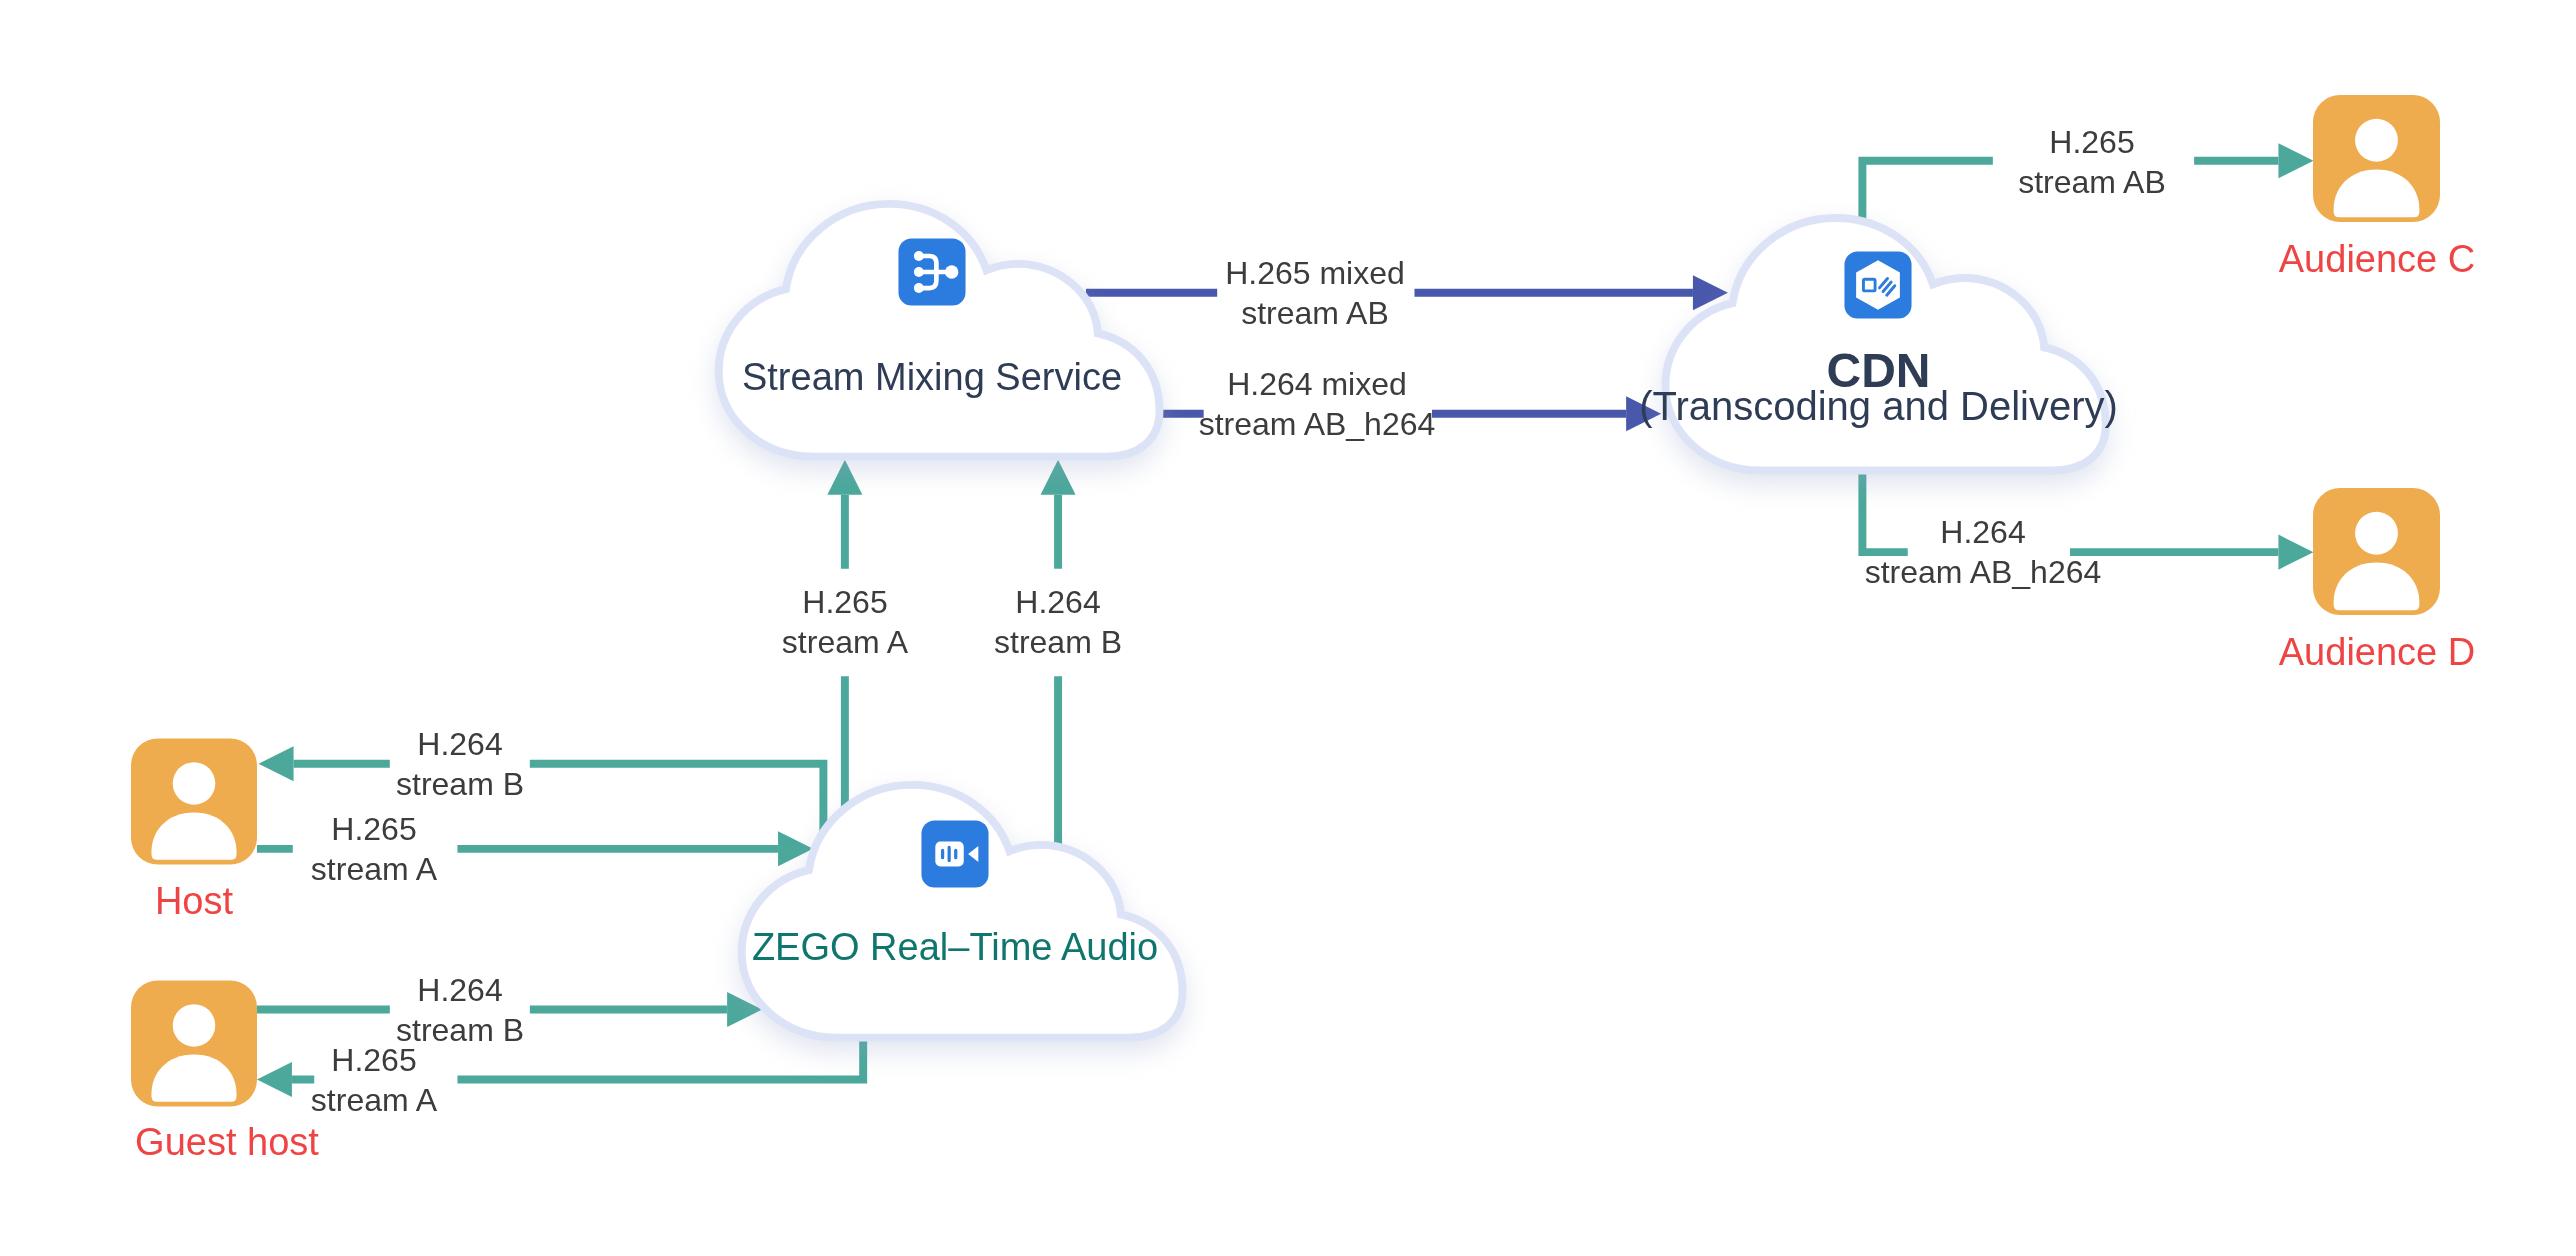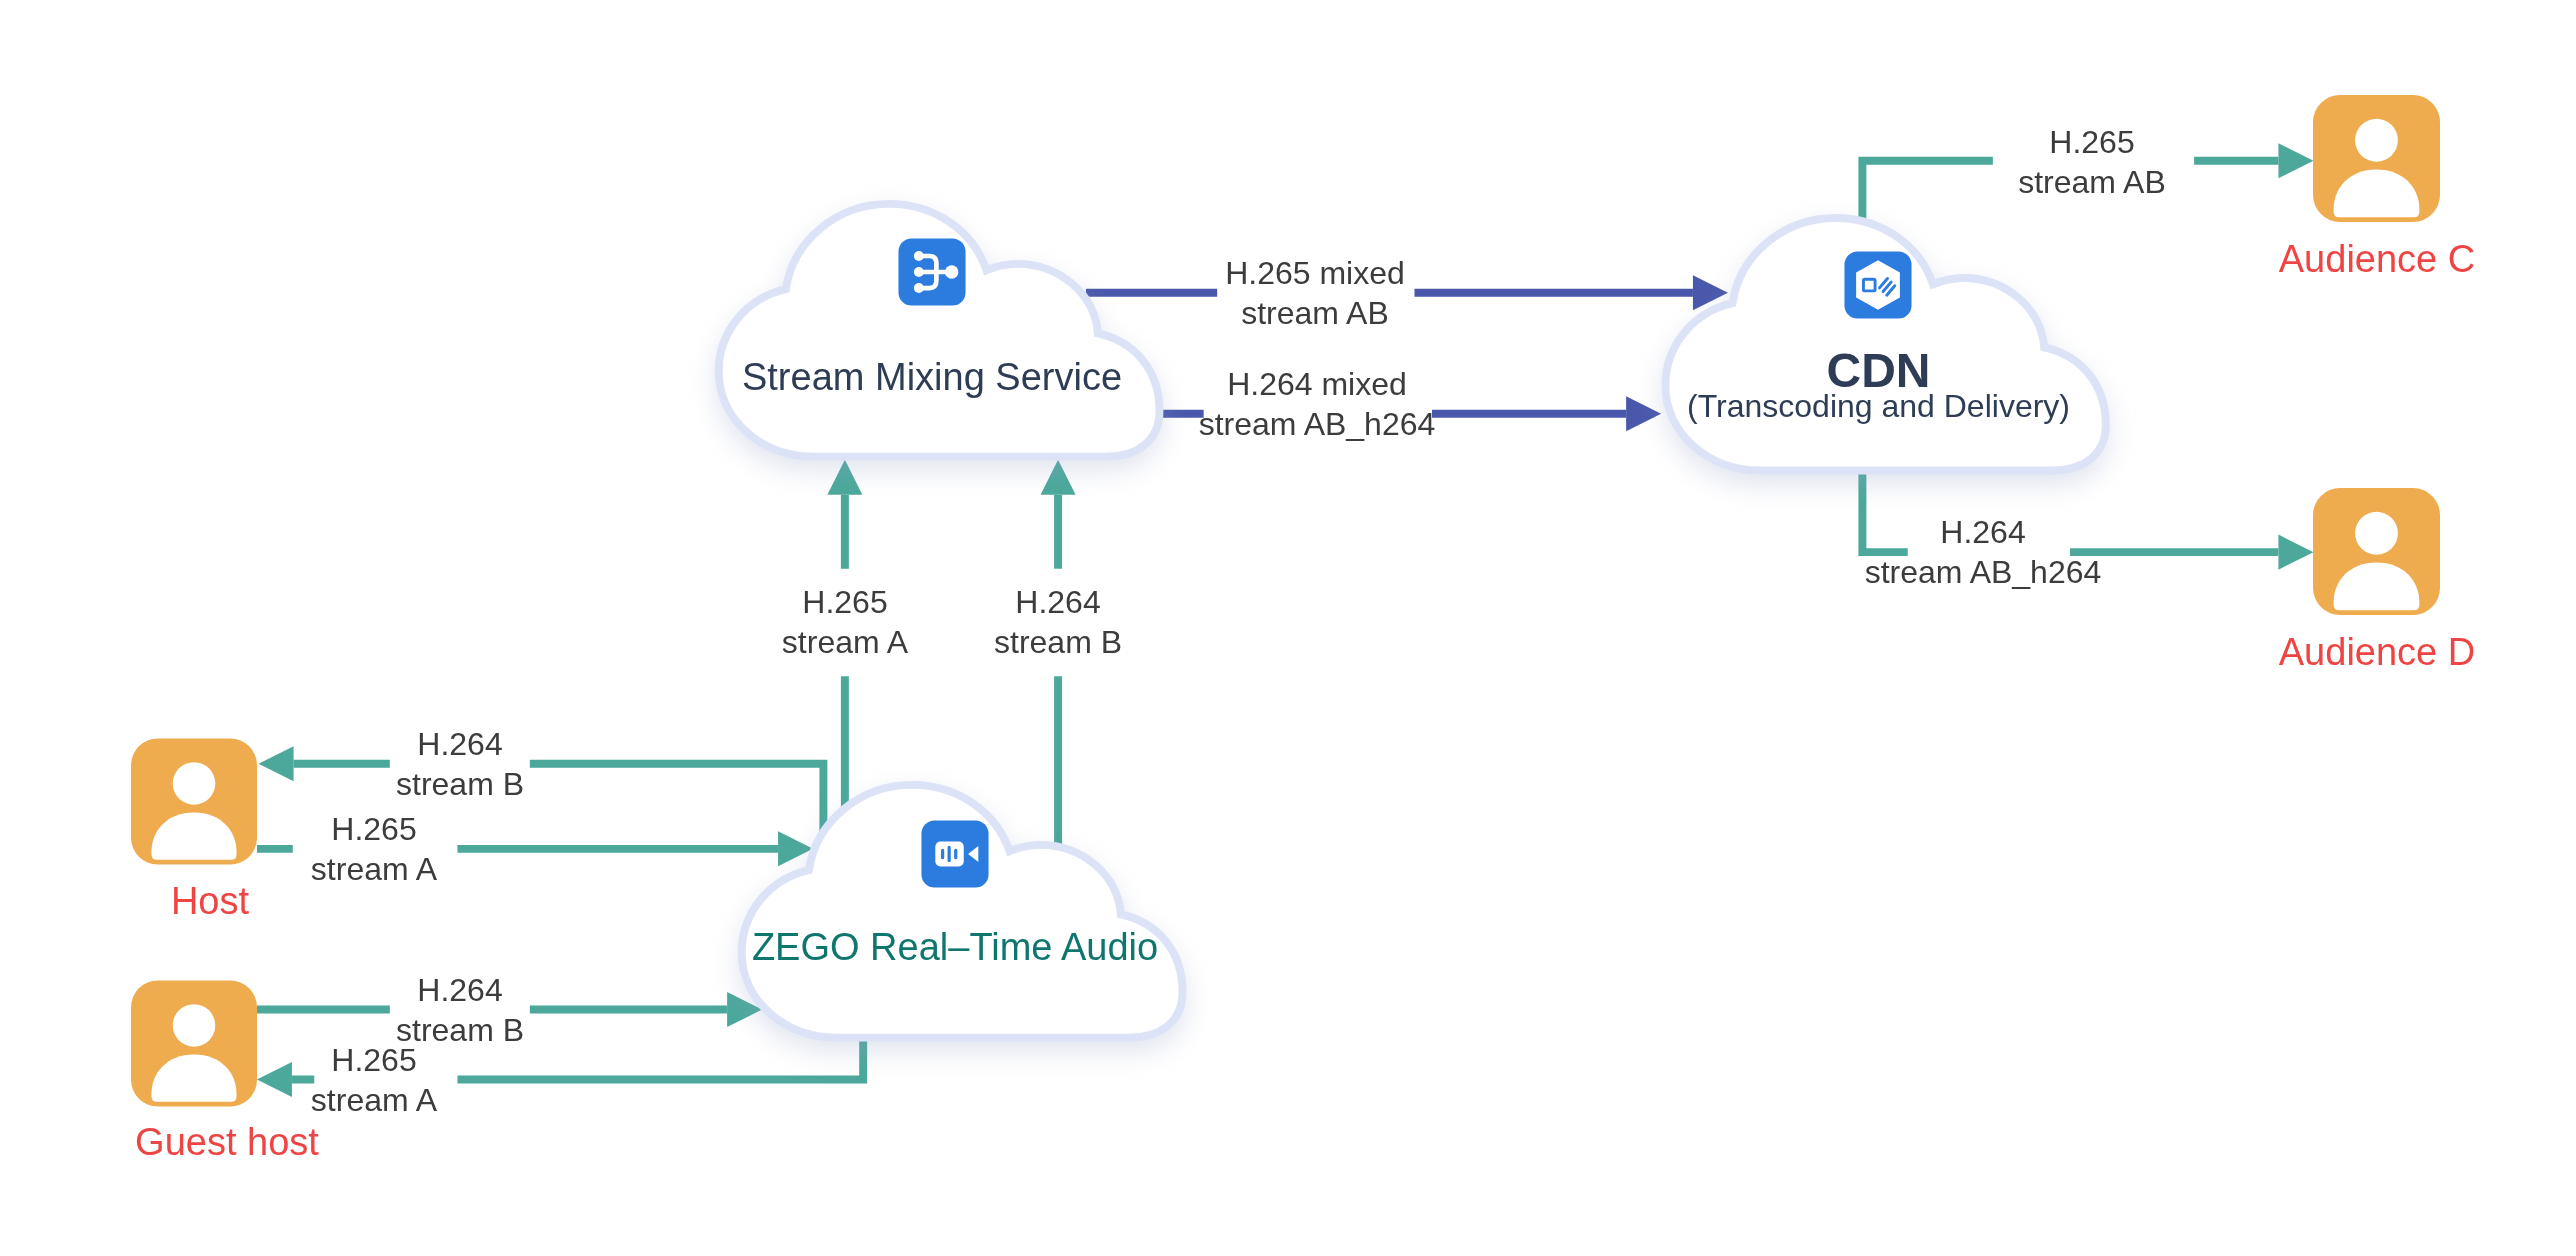--- a/index.html
+++ b/index.html
@@ -9,21 +9,21 @@
   }
   #wires{position:absolute;left:0;top:0;z-index:1;}
   .cloud{position:absolute;z-index:2;filter:drop-shadow(0 11px 12.7px rgba(150,162,200,0.28));}
   .node-icon{position:absolute;z-index:3;}
   .cloud-title{
     position:absolute;z-index:4;text-align:center;color:#2E3C55;
     font-size:38px;font-weight:500;line-height:48px;white-space:nowrap;
   }
   .zego-title{color:#0f766e;}
   .cdn-main{font-size:48px;font-weight:700;}
-  .cdn-sub{font-size:32px;font-weight:500;line-height:38px;}
+  .cdn-sub{font-size:40px;font-weight:500;line-height:38px;}
   .entity-label{
     position:absolute;z-index:4;transform:translate(-50%,-50%);
     color:#ef4444;font-size:38px;font-weight:500;white-space:nowrap;
   }
   .edge-label{
     position:absolute;z-index:5;transform:translate(-50%,-50%);
     text-align:center;color:#3C3C3C;font-size:32px;font-weight:400;
     line-height:40px;white-space:nowrap;
   }
   .edge-label span{display:block;}
@@ -100,21 +100,21 @@
     <path d="M15.5 21.5 V26.5 M20 19.5 V28.5 M24.5 21.5 V26.5" stroke="#2C7CE0" stroke-width="2.2" stroke-linecap="round" fill="none"></path>
     <polygon points="33,24 40,18.5 40,29.5" fill="#fff"></polygon>
   </svg>
   <div class="cloud-title zego-title" style="left:718px;top:923px;width:474px;">ZEGO Real–Time Audio</div>
 
   <svg class="node-icon" style="left:131px;top:738px;" width="126" height="127" viewBox="0 0 160 160">
     <rect x="0" y="0" width="160" height="160" rx="34" fill="#EEAC4F"></rect>
     <circle cx="80" cy="57" r="27" fill="#fff"></circle>
     <path d="M80 94 C46 94 26 117 26 144 L26 147 Q26 154 33 154 L127 154 Q134 154 134 147 L134 144 C134 117 114 94 80 94 Z" fill="#fff"></path>
   </svg>
-  <div class="entity-label" style="left:210px;top:901px;">Host</div>
+  <div class="entity-label" style="left:194px;top:901px;">Host</div>
 
   <svg class="node-icon" style="left:131px;top:980px;" width="126" height="127" viewBox="0 0 160 160">
     <rect x="0" y="0" width="160" height="160" rx="34" fill="#EEAC4F"></rect>
     <circle cx="80" cy="57" r="27" fill="#fff"></circle>
     <path d="M80 94 C46 94 26 117 26 144 L26 147 Q26 154 33 154 L127 154 Q134 154 134 147 L134 144 C134 117 114 94 80 94 Z" fill="#fff"></path>
   </svg>
   <div class="entity-label" style="left:194px;top:1142px;margin-left:33px;">Guest host</div>
 
   <svg class="node-icon" style="left:2313px;top:95px;" width="127" height="127" viewBox="0 0 160 160">
     <rect x="0" y="0" width="160" height="160" rx="34" fill="#EEAC4F"></rect>

